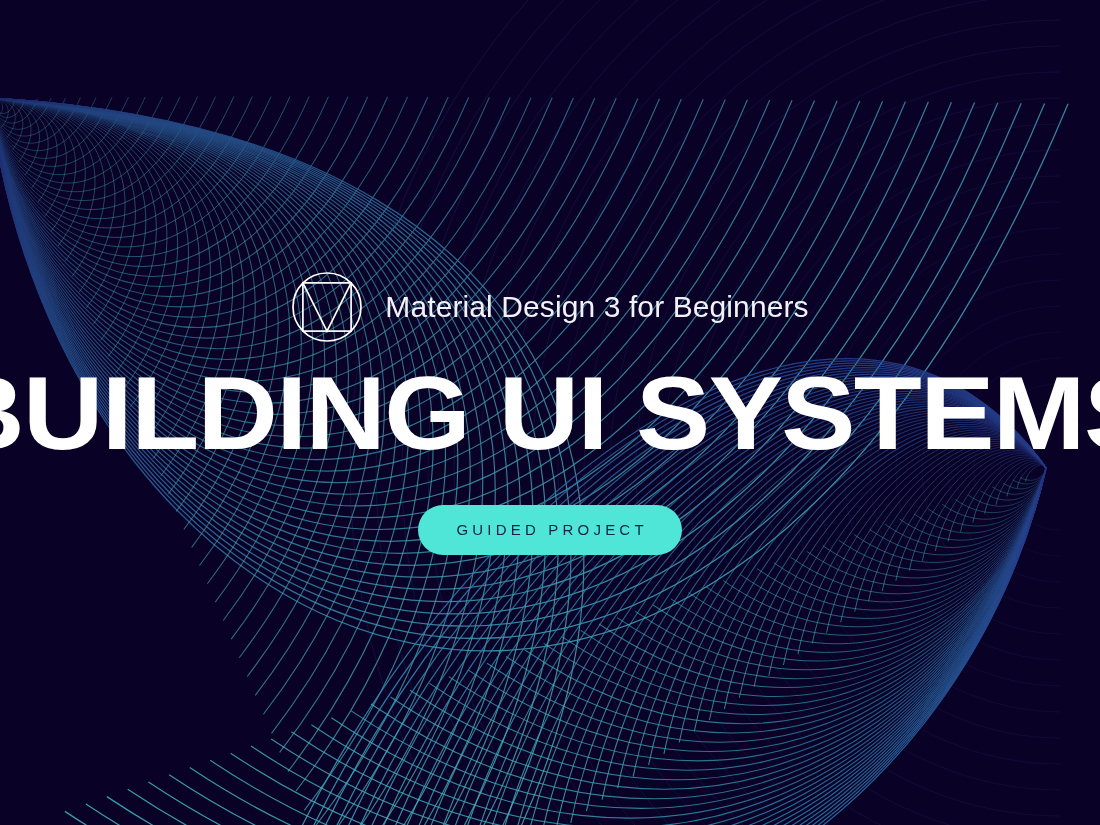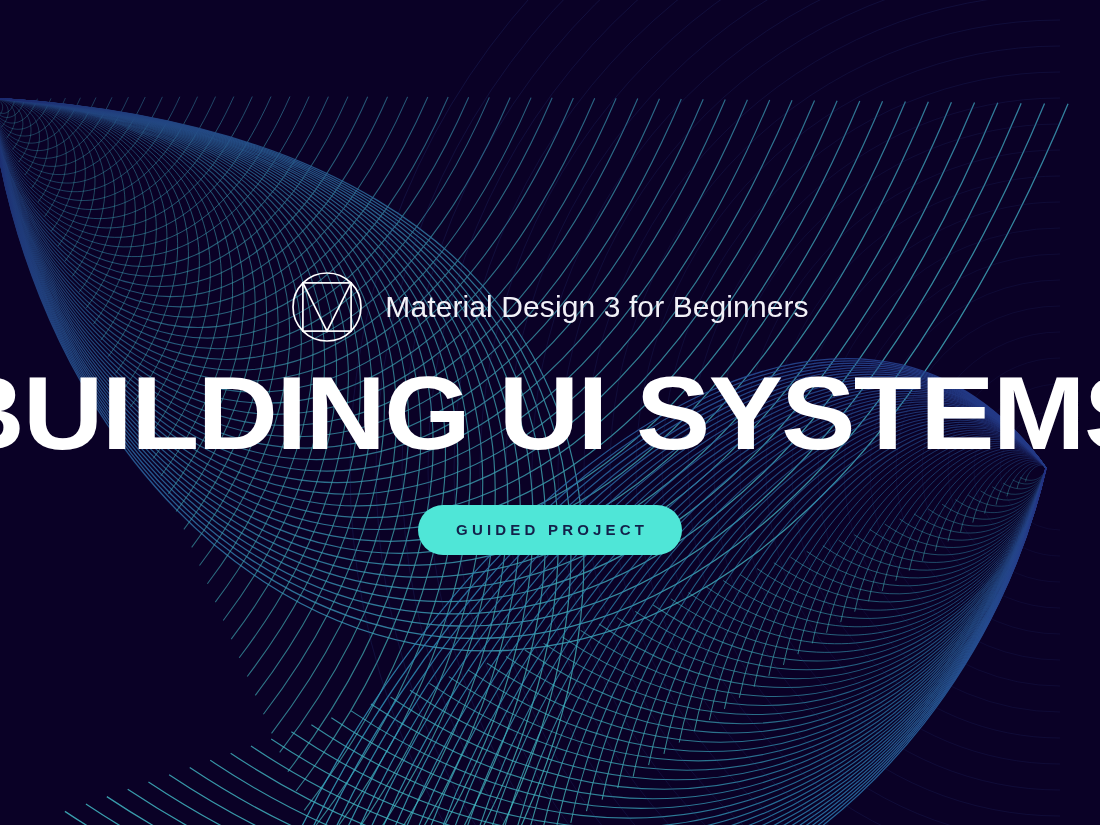--- a/index.html
+++ b/index.html
@@ -59,21 +59,21 @@
   
   .pill {
     display:inline-flex;
     align-items:center; justify-content:center;
     height:50px;
     padding:0 34px;
     border-radius:25px;
     background:#4FE6D7;
     color:#13214A;
     font-size:15px;
-    font-weight:700;
+    font-weight:400;
     letter-spacing:4.2px;
     text-indent:4.2px;
     white-space:nowrap;
   }
 </style>
 </head>
 <body>
 
 <div id="slide">
 

